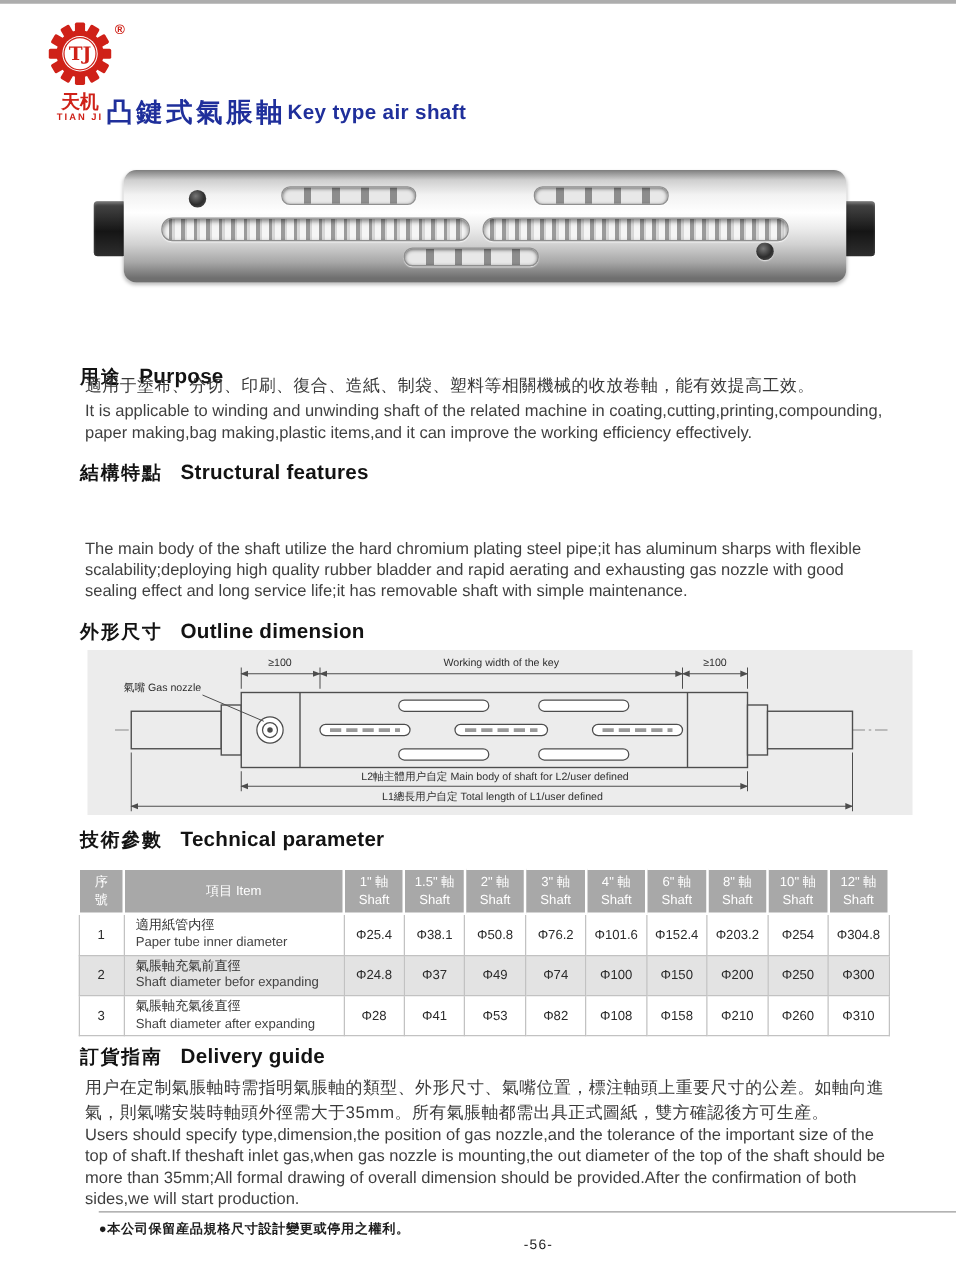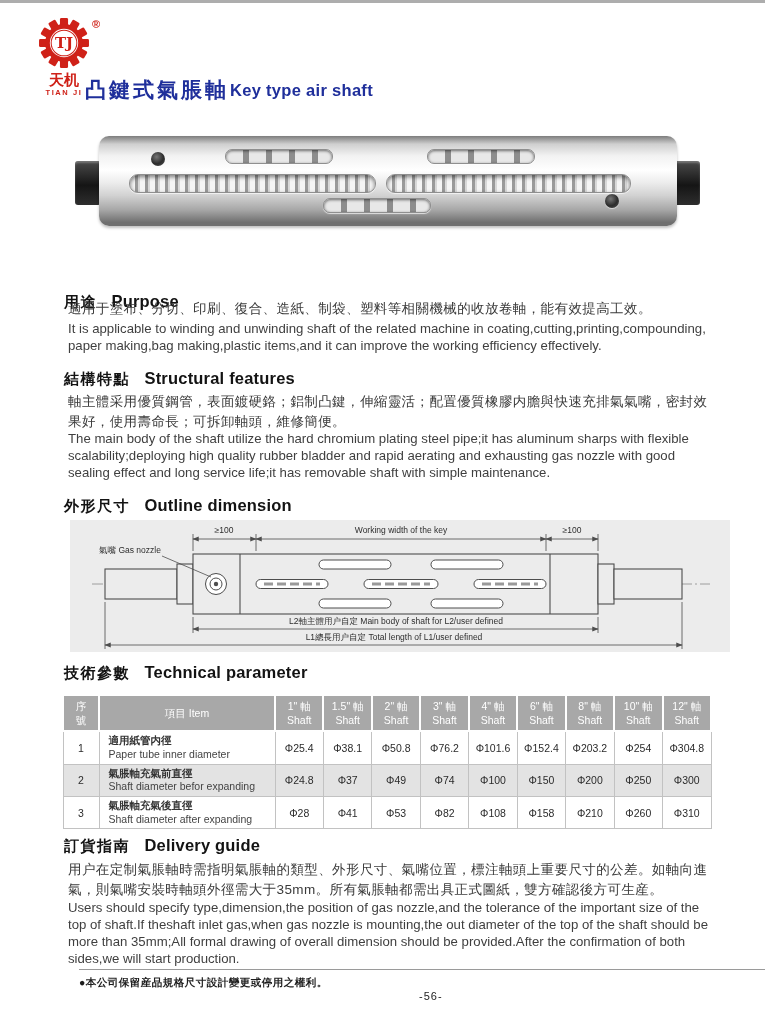--- a/index.html
+++ b/index.html
@@ -49,21 +49,21 @@
   .dim{stroke:#4d4d4d;stroke-width:.8;fill:none;}
   .dim-txt{font-size:8.5px;fill:#2e2e2e;}
   .cl{stroke:#8a8a8a;stroke-width:.8;stroke-dasharray:11 3 2 3;}
 
   
   .param-table{position:absolute;left:62px;top:694px;width:650px;border-collapse:collapse;table-layout:fixed;}
   .param-table th{background:#a8a8a8;color:#fff;font-weight:normal;font-size:10.5px;border:2px solid #fff;padding:3px 0;line-height:1.35;}
   .param-table td{border:1px solid #c2c2c2;font-size:10.5px;color:#2b2b2b;height:27px;text-align:center;padding:2px 0;}
   .param-table td.item{text-align:left;padding-left:9px;line-height:1.3;}
   .param-table tr.alt td{background:#e3e3e3;}
-  .item-cn{color:#333;font-weight:bold;}
+  .item-cn{color:#333;}
   .item-en{color:#444;}
 
   
   .footer{position:absolute;left:35px;top:969px;width:705px;border-top:1px solid #9a9a9a;padding-top:6px;margin-left:44px;}
   .note-cn{font-size:10.5px;font-weight:bold;color:#1d1d1d;letter-spacing:.5px;}
   .note-en{font-size:8px;color:#333;margin-left:9px;margin-top:1px;}
   .page-num{position:absolute;left:340px;top:20px;font-size:11px;color:#222;letter-spacing:1px;}
 </style>
 </head>
 <body>
@@ -119,21 +119,20 @@
     <span class="h-cn">用途</span>
     <span class="h-en">Purpose</span>
   </div>
   <div class="para cn-text" style="top:299px;">適用于塗布、分切、印刷、復合、造紙、制袋、塑料等相關機械的收放卷軸，能有效提高工效。</div>
   <div class="para en-text" style="top:321px;">It is applicable to winding and unwinding shaft of the related machine in coating,cutting,printing,compounding, paper making,bag making,plastic items,and it can improve the working efficiency effectively.</div>
 
   <div class="sec-h" style="top:369px;">
     <span class="h-cn">結構特點</span>
     <span class="h-en">Structural features</span>
   </div>
-  <div class="para cn-text" style="top:392px;">軸主體采用優質鋼管，表面鍍硬鉻；鋁制凸鍵，伸縮靈活；配置優質橡膠内膽與快速充排氣氣嘴，密封效果好，使用壽命長；可拆卸軸頭，維修簡便。</div>
   <div class="para en-text" style="top:431px;">The main body of the shaft utilize the hard chromium plating steel pipe;it has aluminum sharps with flexible scalability;deploying high quality rubber bladder and rapid aerating and exhausting gas nozzle with good sealing effect and long service life;it has removable shaft with simple maintenance.</div>
 
   <div class="sec-h" style="top:496px;">
     <span class="h-cn">外形尺寸</span>
     <span class="h-en">Outline dimension</span>
   </div>
   <div class="diagram-box">
     <svg width="660" height="132" viewBox="0 0 660 132">
       <defs>
         <marker id="arr" viewBox="0 0 10 10" refX="9" refY="5" markerWidth="8" markerHeight="8" orient="auto-start-reverse">

